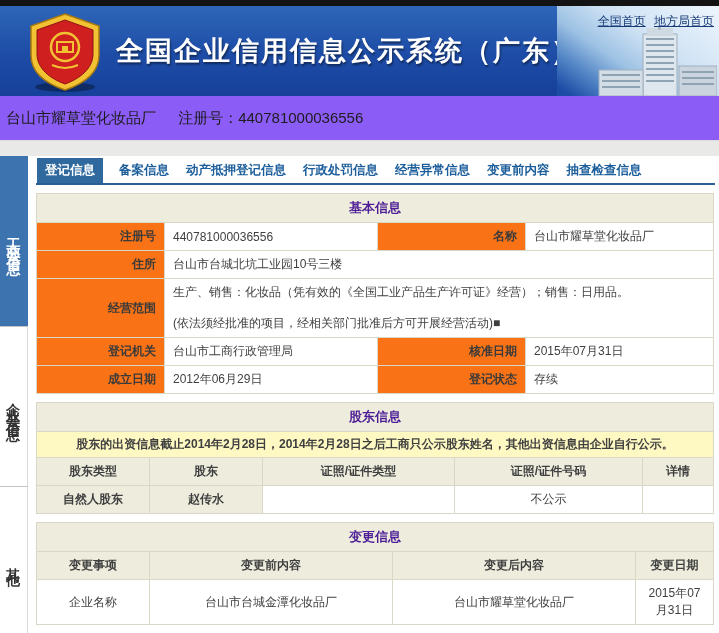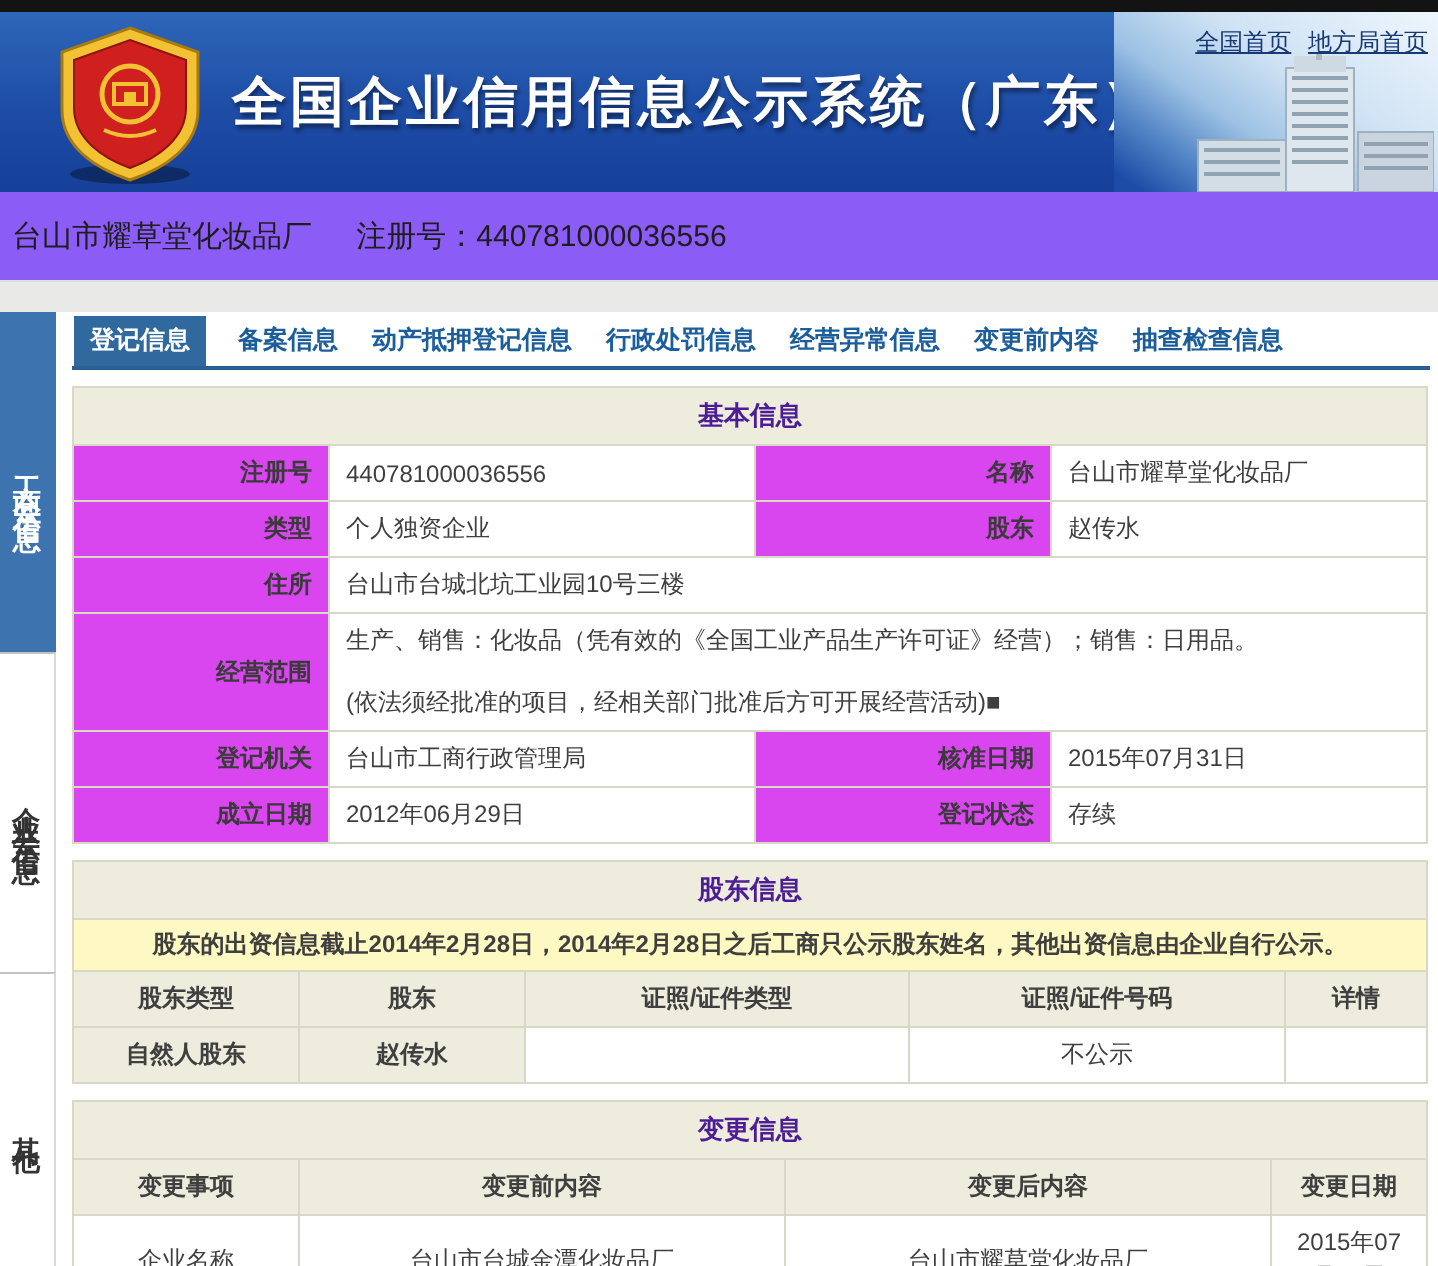--- a/index.html
+++ b/index.html
@@ -43,21 +43,21 @@
     padding-left:1px; margin-top:2px; }
   .tab { font-size:12.5px; font-weight:bold; color:#1c5e9b; padding:4px 1px; cursor:pointer; white-space:nowrap; }
   .tab.active { background:#2f699e; color:#fff; padding:4px 8px; }
 
   
   table { width:678px; border-collapse:collapse; font-size:12px; color:#3f3f3f;
     margin-top:8px; background:#fff; }
   td { border:1px solid #d9d7c6; padding:5px 8px; vertical-align:middle; }
   .sec-title { background:#edecdd; font-weight:bold; font-size:13px; color:#4c1d95;
     text-align:center; padding:5px; }
-  .lbl { background:#d946ef; font-weight:bold; text-align:right; color:#3a3a3a; white-space:nowrap; }
+  .lbl { background:#f97316; font-weight:bold; text-align:right; color:#3a3a3a; white-space:nowrap; }
   .val { background:#fff; text-align:left; }
   .c { text-align:center; }
   .note { background:#fef9c3; text-align:center; font-weight:bold; font-size:12px; padding:4px; }
   .hdr { background:#edecdd; font-weight:bold; text-align:center; }
   .beige { background:#edecdd; font-weight:bold; text-align:center; }
   .scope p + p { margin-top:14px; }
 
   .w-l1 { width:128px; } .w-v1 { width:213px; } .w-l2 { width:148px; }
   .sh1 { width:113px; } .sh2 { width:113px; } .sh3 { width:192px; } .sh4 { width:188px; }
   .ch1 { width:113px; } .ch2 { width:243px; } .ch3 { width:243px; }
@@ -144,26 +144,20 @@
           <tr>
             <td class="sec-title" colspan="4">基本信息</td>
           </tr>
       <tr>
         <td class="lbl w-l1">注册号</td>
         <td class="val w-v1">440781000036556</td>
         <td class="lbl w-l2">名称</td>
         <td class="val">台山市耀草堂化妆品厂</td>
       </tr>
       <tr>
-        <td class="lbl">类型</td>
-        <td class="val">个人独资企业</td>
-        <td class="lbl">股东</td>
-        <td class="val">赵传水</td>
-      </tr>
-      <tr>
         <td class="lbl">住所</td>
         <td class="val" colspan="3">台山市台城北坑工业园10号三楼</td>
       </tr>
       <tr>
         <td class="lbl">经营范围</td>
         <td class="val scope" colspan="3">
           <p>生产、销售：化妆品（凭有效的《全国工业产品生产许可证》经营）；销售：日用品。</p>
           <p>(依法须经批准的项目，经相关部门批准后方可开展经营活动)■</p>
         </td>
       </tr>

